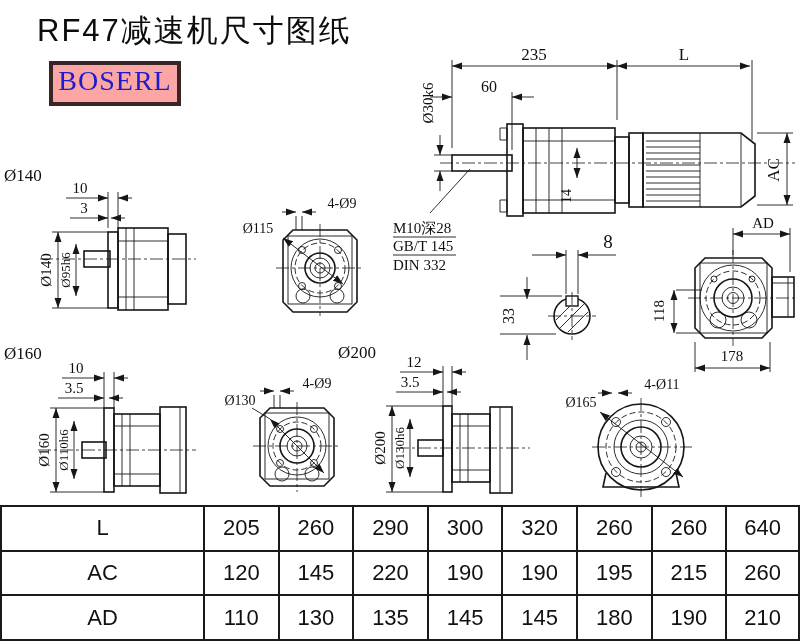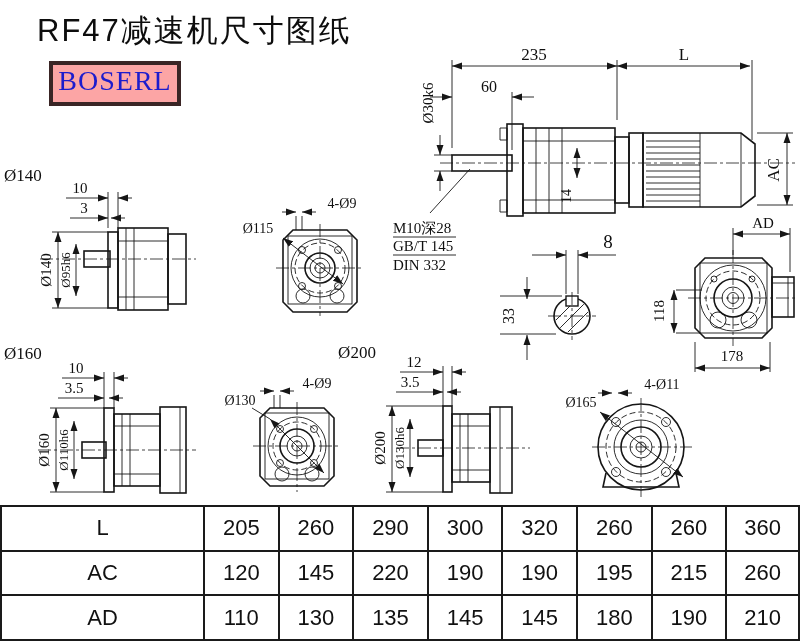--- a/index.html
+++ b/index.html
@@ -252,21 +252,21 @@
     <tbody>
     <tr style="height:31px">
       <td>L</td>
       <td>205</td>
       <td>260</td>
       <td>290</td>
       <td>300</td>
       <td>320</td>
       <td>260</td>
       <td>260</td>
-      <td>360</td>
+      <td>640</td>
     </tr>
     <tr style="height:31px">
       <td>AC</td>
       <td>120</td>
       <td>145</td>
       <td>220</td>
       <td>190</td>
       <td>190</td>
       <td>195</td>
       <td>215</td>

